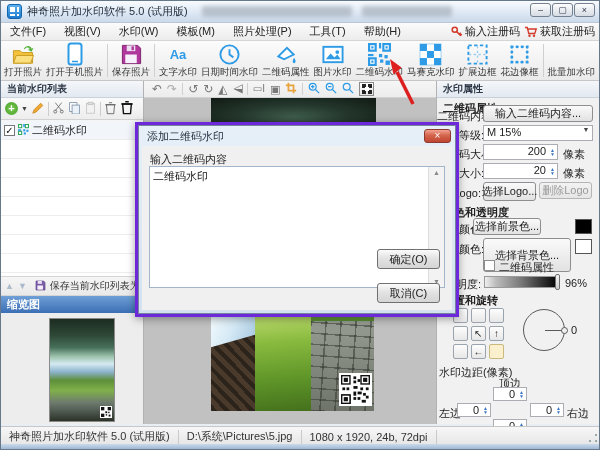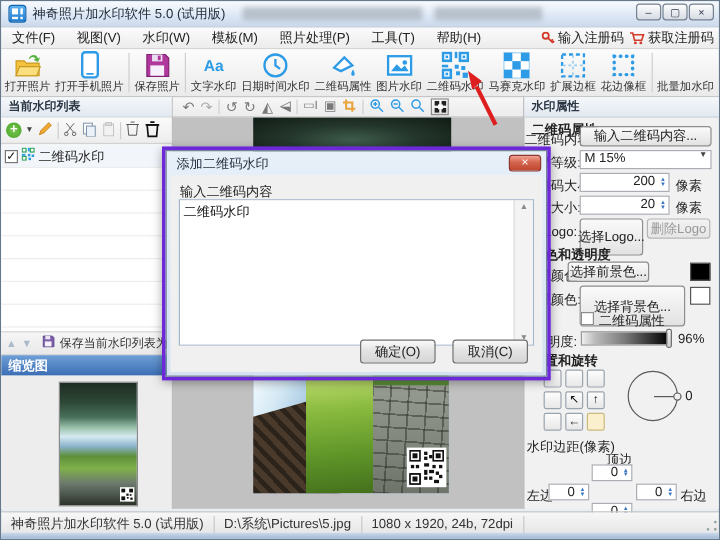--- a/index.html
+++ b/index.html
@@ -104,21 +104,21 @@
   .dlg-annot{position:absolute;left:134px;top:121px;width:324px;height:195px;border:3px solid #6d28d9;z-index:50;box-shadow:0 2px 8px rgba(0,0,0,.35);}
   .dialog{position:absolute;inset:0;background:linear-gradient(#E7F0F9,#D3E1F0);border:1px solid #74859B;}
   .dtitle{height:20px;display:flex;align-items:center;padding-left:8px;font-size:11px;color:#1E2B3A;}
   .dclose{position:absolute;top:3px;right:4px;width:27px;height:14px;border:1px solid #8C3A30;border-radius:3px;background:linear-gradient(#F2A292,#D4644C 45%,#C04632);color:#fff;font-size:10px;line-height:12px;text-align:center;}
   .dbody{position:absolute;left:3px;right:3px;bottom:3px;top:20px;background:#F0F0F0;}
   .dlabel{position:absolute;left:8px;top:6px;font-size:11px;color:#222;}
   .dtextwrap{position:absolute;left:7px;right:7px;top:20px;height:122px;background:#fff;border:1px solid #A3B5C9;}
   .dtext{position:absolute;left:0;top:0;right:16px;bottom:0;border:0;resize:none;outline:none;font-size:11px;padding:2px 3px;background:#fff;color:#111;}
   .dtext::-webkit-scrollbar{display:none;}
   .dscroll{position:absolute;right:0;top:0;bottom:0;width:16px;background:#F3F3F3;border-left:1px solid #DDD;display:flex;flex-direction:column;justify-content:space-between;align-items:center;color:#888;font-size:7px;padding:2px 0;}
-  .dbtns{position:absolute;right:12px;bottom:7px;display:flex;gap:14px;}
+  .dbtns{position:absolute;right:12px;bottom:7px;display:flex;gap:14px;flex-direction:column;}
   .dbtn{width:63px;height:20px;display:flex;align-items:center;justify-content:center;font-size:11px;background:linear-gradient(#FBFBFB,#E3E3E3 45%,#D5D5D5);border:1px solid #707070;border-radius:3px;}
 
   .arrowlayer{position:absolute;left:0;top:0;width:600px;height:450px;pointer-events:none;z-index:60;}
 </style>
 </head>
 <body>
 
 <div id="window">
 
   <div class="titlebar">
@@ -490,21 +490,21 @@
     <div class="plabel" style="left:126px;top:66px;">像素</div>
 
     <div class="plabel" style="left:0;top:85px;width:44px;text-align:right;">边距大小:</div>
     <div class="spin" style="left:46px;top:82px;width:75px;height:16px;">
       <span class="val">20</span>
       <span class="arrows">▲<br>▼</span>
     </div>
     <div class="plabel" style="left:126px;top:85px;">像素</div>
 
     <div class="plabel" style="left:0;top:105px;width:44px;text-align:right;">加Logo:</div>
-    <div class="wbtn" style="left:46px;top:101px;width:53px;height:31px;">选择Logo...</div>
+    <div class="wbtn" style="left:46px;top:101px;width:53px;height:19px;">选择Logo...</div>
     <div class="wbtn disabled" style="left:102px;top:101px;width:53px;height:17px;">删除Logo</div>
 
     <div class="pgroup" style="left:6px;top:124px;">颜色和透明度</div>
 
     <div class="plabel" style="left:0;top:141px;width:44px;text-align:right;">前景颜色:</div>
     <div class="wbtn" style="left:36px;top:137px;width:68px;height:17px;">选择前景色...</div>
     <div class="swatch" style="left:138px;top:138px;background:#000;"></div>
 
     <div class="plabel" style="left:0;top:161px;width:44px;text-align:right;">背景颜色:</div>
     <div class="wbtn" style="left:46px;top:157px;width:88px;height:34px;">选择背景色...</div>
@@ -537,21 +537,21 @@
       </div>
     <div class="pcell hl" style="left:52px;top:263px;"></div>
 
     <div class="dial" style="left:86px;top:228px;">
       <div class="dialline"></div>
       <div class="dialknob"></div>
     </div>
     <div class="plabel" style="left:134px;top:243px;">0</div>
 
     <div class="pgroup" style="left:2px;top:284px;font-weight:normal;">水印边距(像素)</div>
-    <div class="plabel" style="left:56px;top:295px;width:34px;text-align:right;">顶边</div>
+    <div class="plabel" style="left:56px;top:295px;width:34px;text-align:center;">顶边</div>
     <div class="spin" style="left:56px;top:306px;width:34px;height:14px;">
       <span class="val">0</span>
       <span class="arrows">▲<br>▼</span>
     </div>
     <div class="plabel" style="left:2px;top:325px;">左边</div>
     <div class="spin" style="left:20px;top:322px;width:34px;height:14px;">
       <span class="val">0</span>
       <span class="arrows">▲<br>▼</span>
     </div>
     <div class="spin" style="left:93px;top:322px;width:34px;height:14px;">

